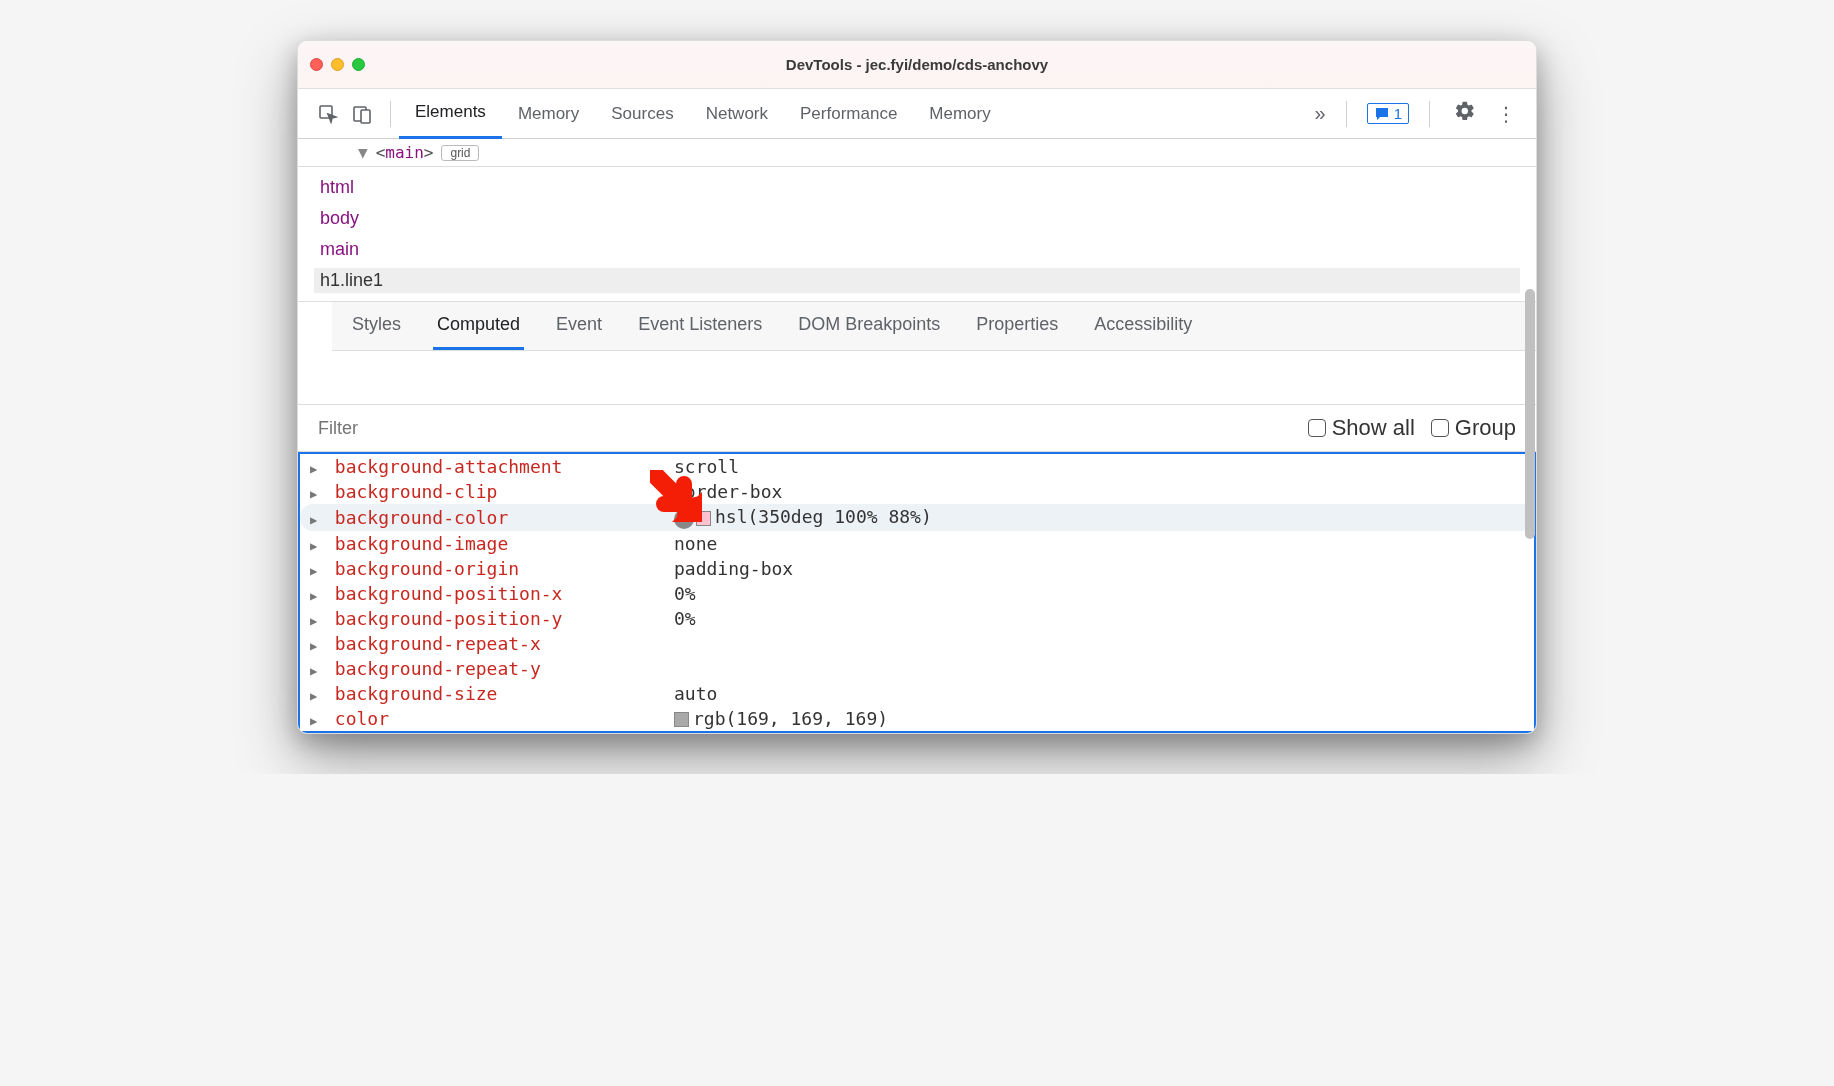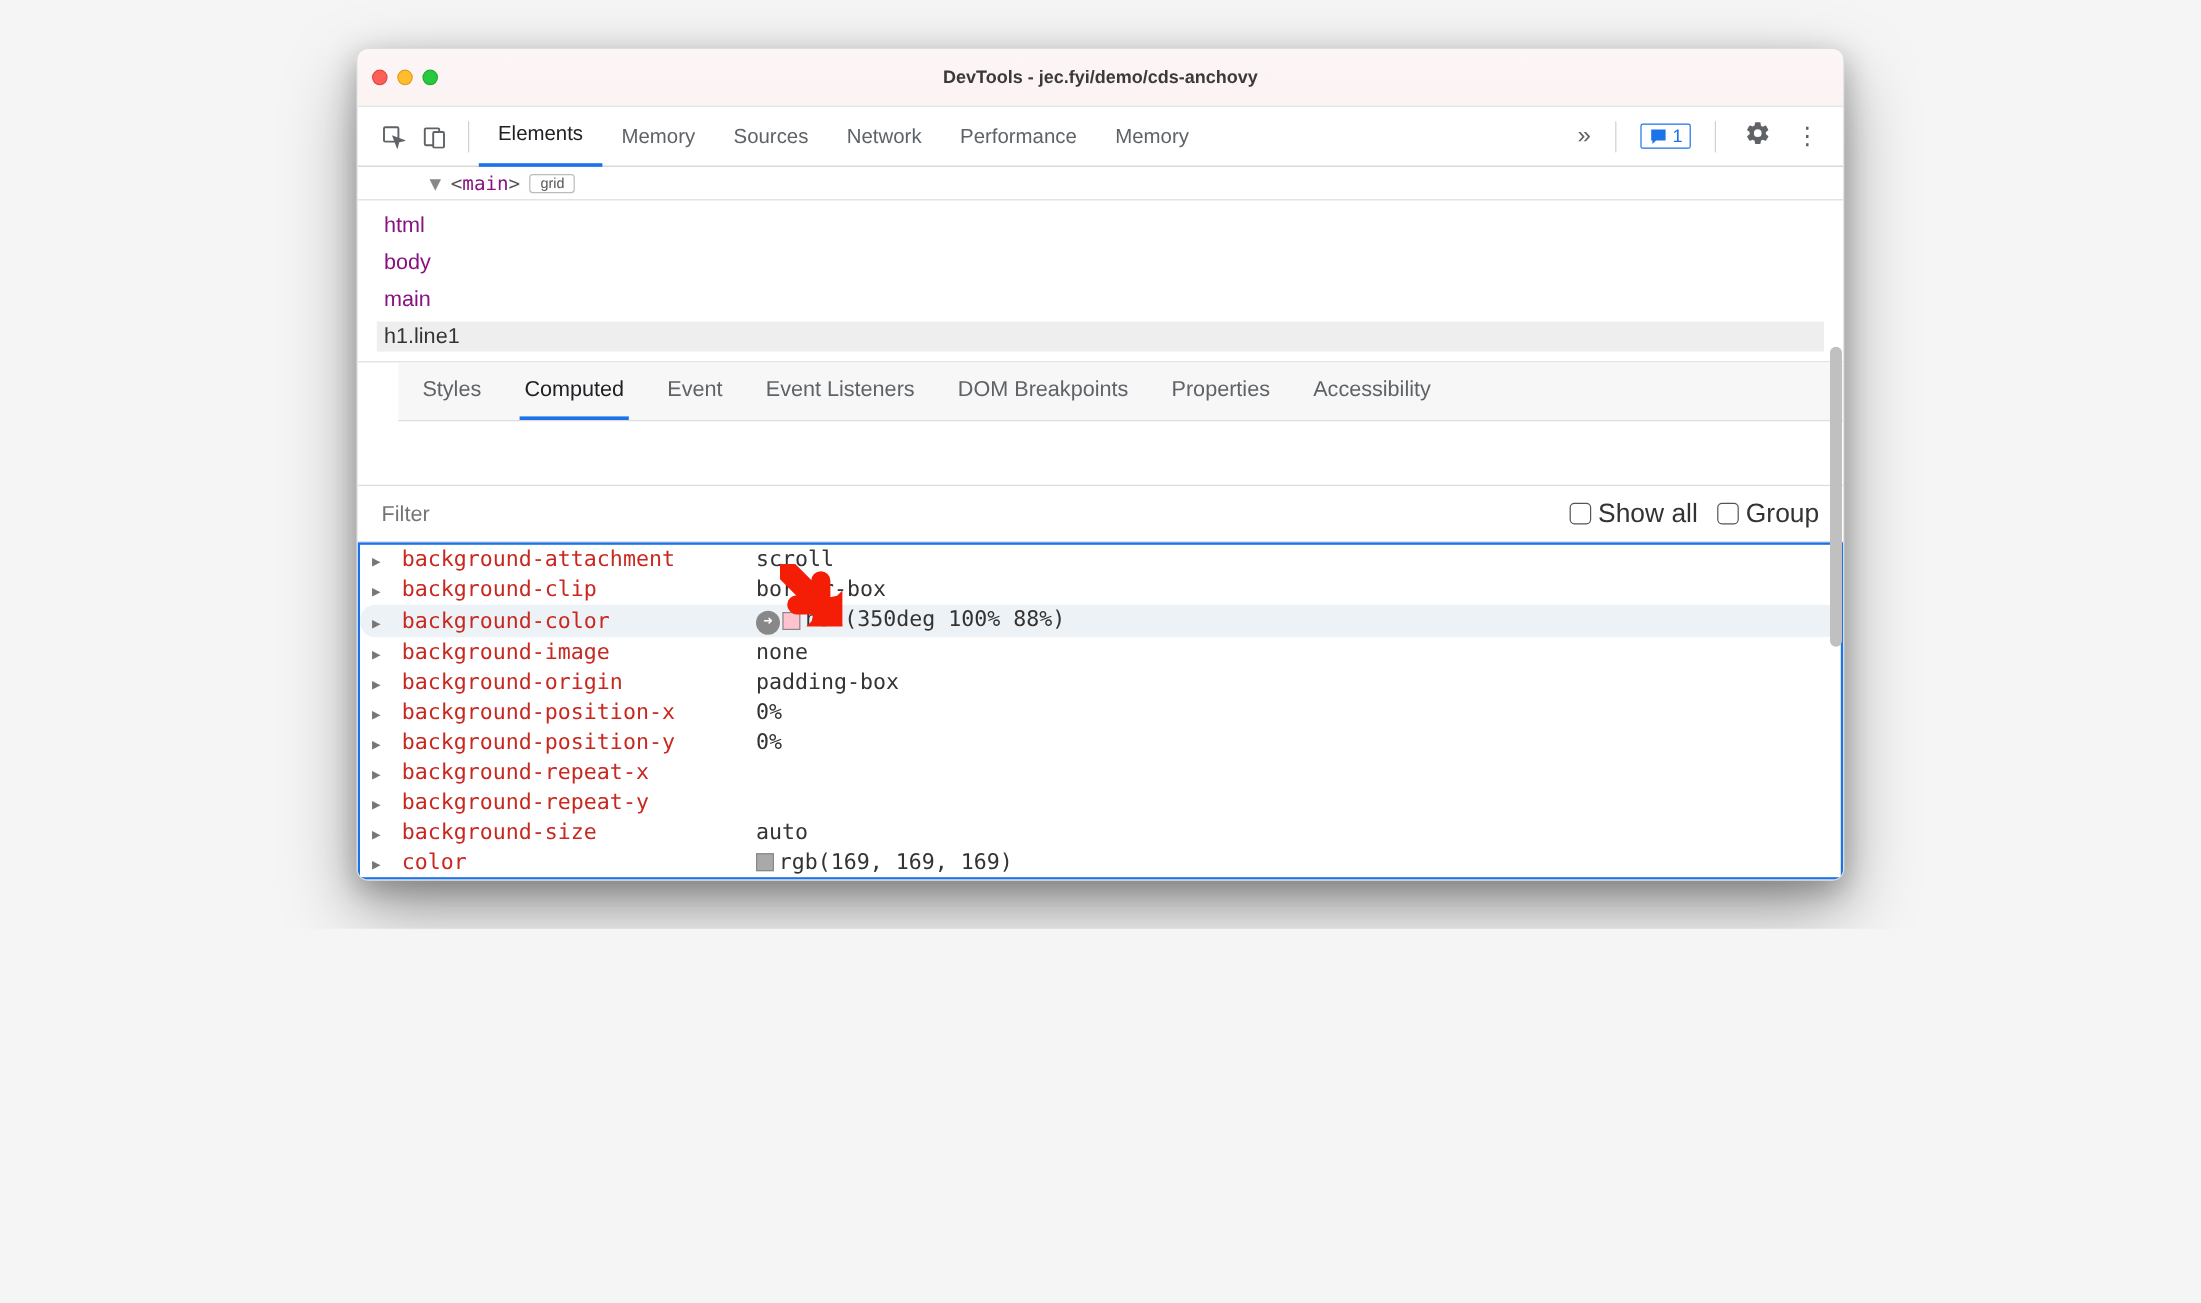--- a/index.html
+++ b/index.html
@@ -101,21 +101,21 @@
     }
     .check-group { display:flex; align-items:center; gap:6px; color:#333; font-size:22px; }
     .checkbox {
       width:18px; height:18px; border:1.5px solid #555; border-radius:4px;
     }
     .props {
       border:2px solid #1a73e8; margin:0; position:relative;
       font-family: ui-monospace, Menlo, monospace; font-size:18px;
     }
     .prop-row {
-      display:flex; align-items:center; padding:2px 10px; position:relative;
+      display:flex; align-items:center; padding:2px 10px; position:relative;gap:44px;
     }
     .prop-row.hovered { background:#edf2f7;border-radius:13px; }
     .tri { color:#777; width:14px; display:inline-block; font-size:12px;}
     .prop-name { color:#c8281f; min-width:320px; }
     .prop-val { color:#333; white-space:pre;text-align:right; }
     .swatch {
       display:inline-block; width:15px; height:15px; border:1px solid #888;
       vertical-align:middle; margin-right:4px;
     }
     .arrow-icon {

